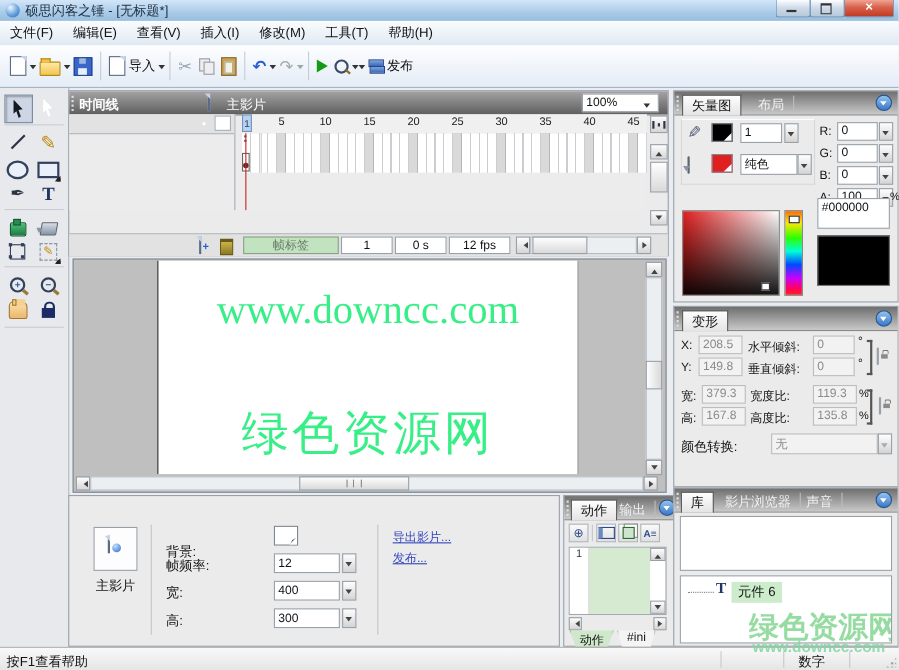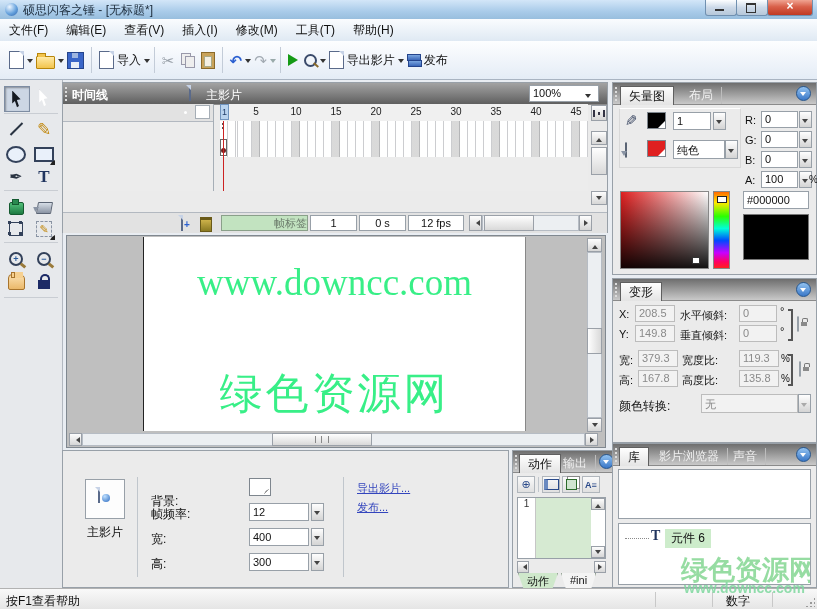--- a/index.html
+++ b/index.html
@@ -202,24 +202,20 @@
     </span>
   <span class="tri-d dis"></span>
   <span class="tsep"></span>
   <span class="tbtn">
       <span class="play-tri"></span>
     </span>
   <span class="tbtn">
       <span class="mag"></span>
     </span>
   <span class="tri-d"></span>
-  <span class="tbtn">
-    <span class="pg"></span>
-    <span>导出影片</span>
-  </span>
   <span class="tri-d"></span>
   <span class="tbtn">
     <span class="bookstack"></span>
     <span>发布</span>
   </span>
 </div>
 
 <div class="abs" id="toolbox">
   <span class="tool sel" style="left:4px;top:6px">
       <span class="cursor-b"></span>
@@ -322,21 +318,21 @@
       <span style="width:8px;height:7px;border-left:2px solid #334;border-right:2px solid #334;background:linear-gradient(#334,#334) center/2px 3px no-repeat"></span>
     </span>
   <span class="sbb u" style="left:528px;top:48px;width:16px;height:14px"></span>
   <span class="thumbv" style="left:528px;top:64px;width:16px;height:28px;background:linear-gradient(#fefefe,#d9d9d9)"></span>
   <span class="sbb d" style="left:528px;top:108px;width:16px;height:14px"></span>
 
   <div class="abs" style="left:0;top:129px;width:544px;height:20px;background:#e2e2e2;border-top:1px solid #b2b8c0">
     <span class="abs pg" style="left:118px;top:3px;width:11px;height:13px"></span>
     <span class="abs" style="left:121px;top:6px;font-size:10px;font-weight:bold;color:#2a5fd0">+</span>
     <span class="abs" style="left:137px;top:4px;width:10px;height:11px;background:linear-gradient(#cdb24a,#8a7a22);border:1px solid #6a5a18;border-top:3px solid #6a5a18"></span>
-    <span class="abs" style="left:158px;top:2px;width:87px;height:16px;background:#c2e3c0;border:1px solid #8aa08a;box-sizing:border-box;text-align:right;font-size:11px;color:#6a7a6a;line-height:14px">帧标签</span>
+    <span class="abs" style="left:158px;top:2px;width:87px;height:16px;background:#c2e3c0;border:1px solid #8aa08a;box-sizing:border-box;text-align:center;font-size:11px;color:#6a7a6a;line-height:14px">帧标签</span>
     <span class="tb" style="left:247px;top:2px;width:47px;height:16px;text-align:center">1</span>
     <span class="tb" style="left:296px;top:2px;width:47px;height:16px;text-align:center">0 s</span>
     <span class="tb" style="left:345px;top:2px;width:56px;height:16px;text-align:center">12 fps</span>
     <span class="sbb l" style="left:406px;top:2px;width:13px;height:16px"></span>
     <span class="track" style="left:419px;top:2px;width:97px;height:16px"></span>
     <span class="thumbh" style="left:421px;top:2px;width:50px;height:16px"></span>
     <span class="sbb r" style="left:516px;top:2px;width:13px;height:16px"></span>
   </div>
 </div>
 
@@ -448,21 +444,21 @@
 
   <div class="abs" style="left:7px;top:108px;width:89px;height:78px;border:1px solid #888;box-sizing:border-box;background:
       linear-gradient(to bottom, rgba(0,0,0,0), rgba(0,0,0,.92)),
       linear-gradient(to right,#e02020,#ffffff)">
     <span class="abs" style="right:8px;bottom:4px;width:6px;height:5px;background:#fff;border:1px solid #333"></span>
   </div>
   <div class="abs" style="left:100px;top:108px;width:17px;height:78px;border:1px solid #888;box-sizing:border-box;background:
       linear-gradient(#ff6a00 0%,#ffe800 14%,#2cff00 32%,#00ffd8 48%,#0048ff 64%,#c800ff 80%,#ff0060 92%,#ff2020 100%)">
     <span class="abs" style="left:3px;top:4px;width:8px;height:5px;background:#fff;border:1px solid #222"></span>
   </div>
-  <span class="tb" style="left:130px;top:108px;width:66px;height:18px;line-height:17px">#000000</span>
+  <span class="tb" style="left:130px;top:97px;width:66px;height:28px;line-height:17px">#000000</span>
   <span class="abs" style="left:130px;top:131px;width:66px;height:46px;background:#000;border:1px solid #777;box-sizing:border-box"></span>
 </div>
 
 <div class="panel" style="left:612px;top:278px;width:205px;height:165px">
   <div class="phead">
     <span class="grip"></span>
     <span class="ptab" style="left:7px">变形</span>
     <span class="chev" style="right:5px;top:3px"></span>
   </div>
   <span class="lbl" style="left:6px;top:29px">X:</span>

